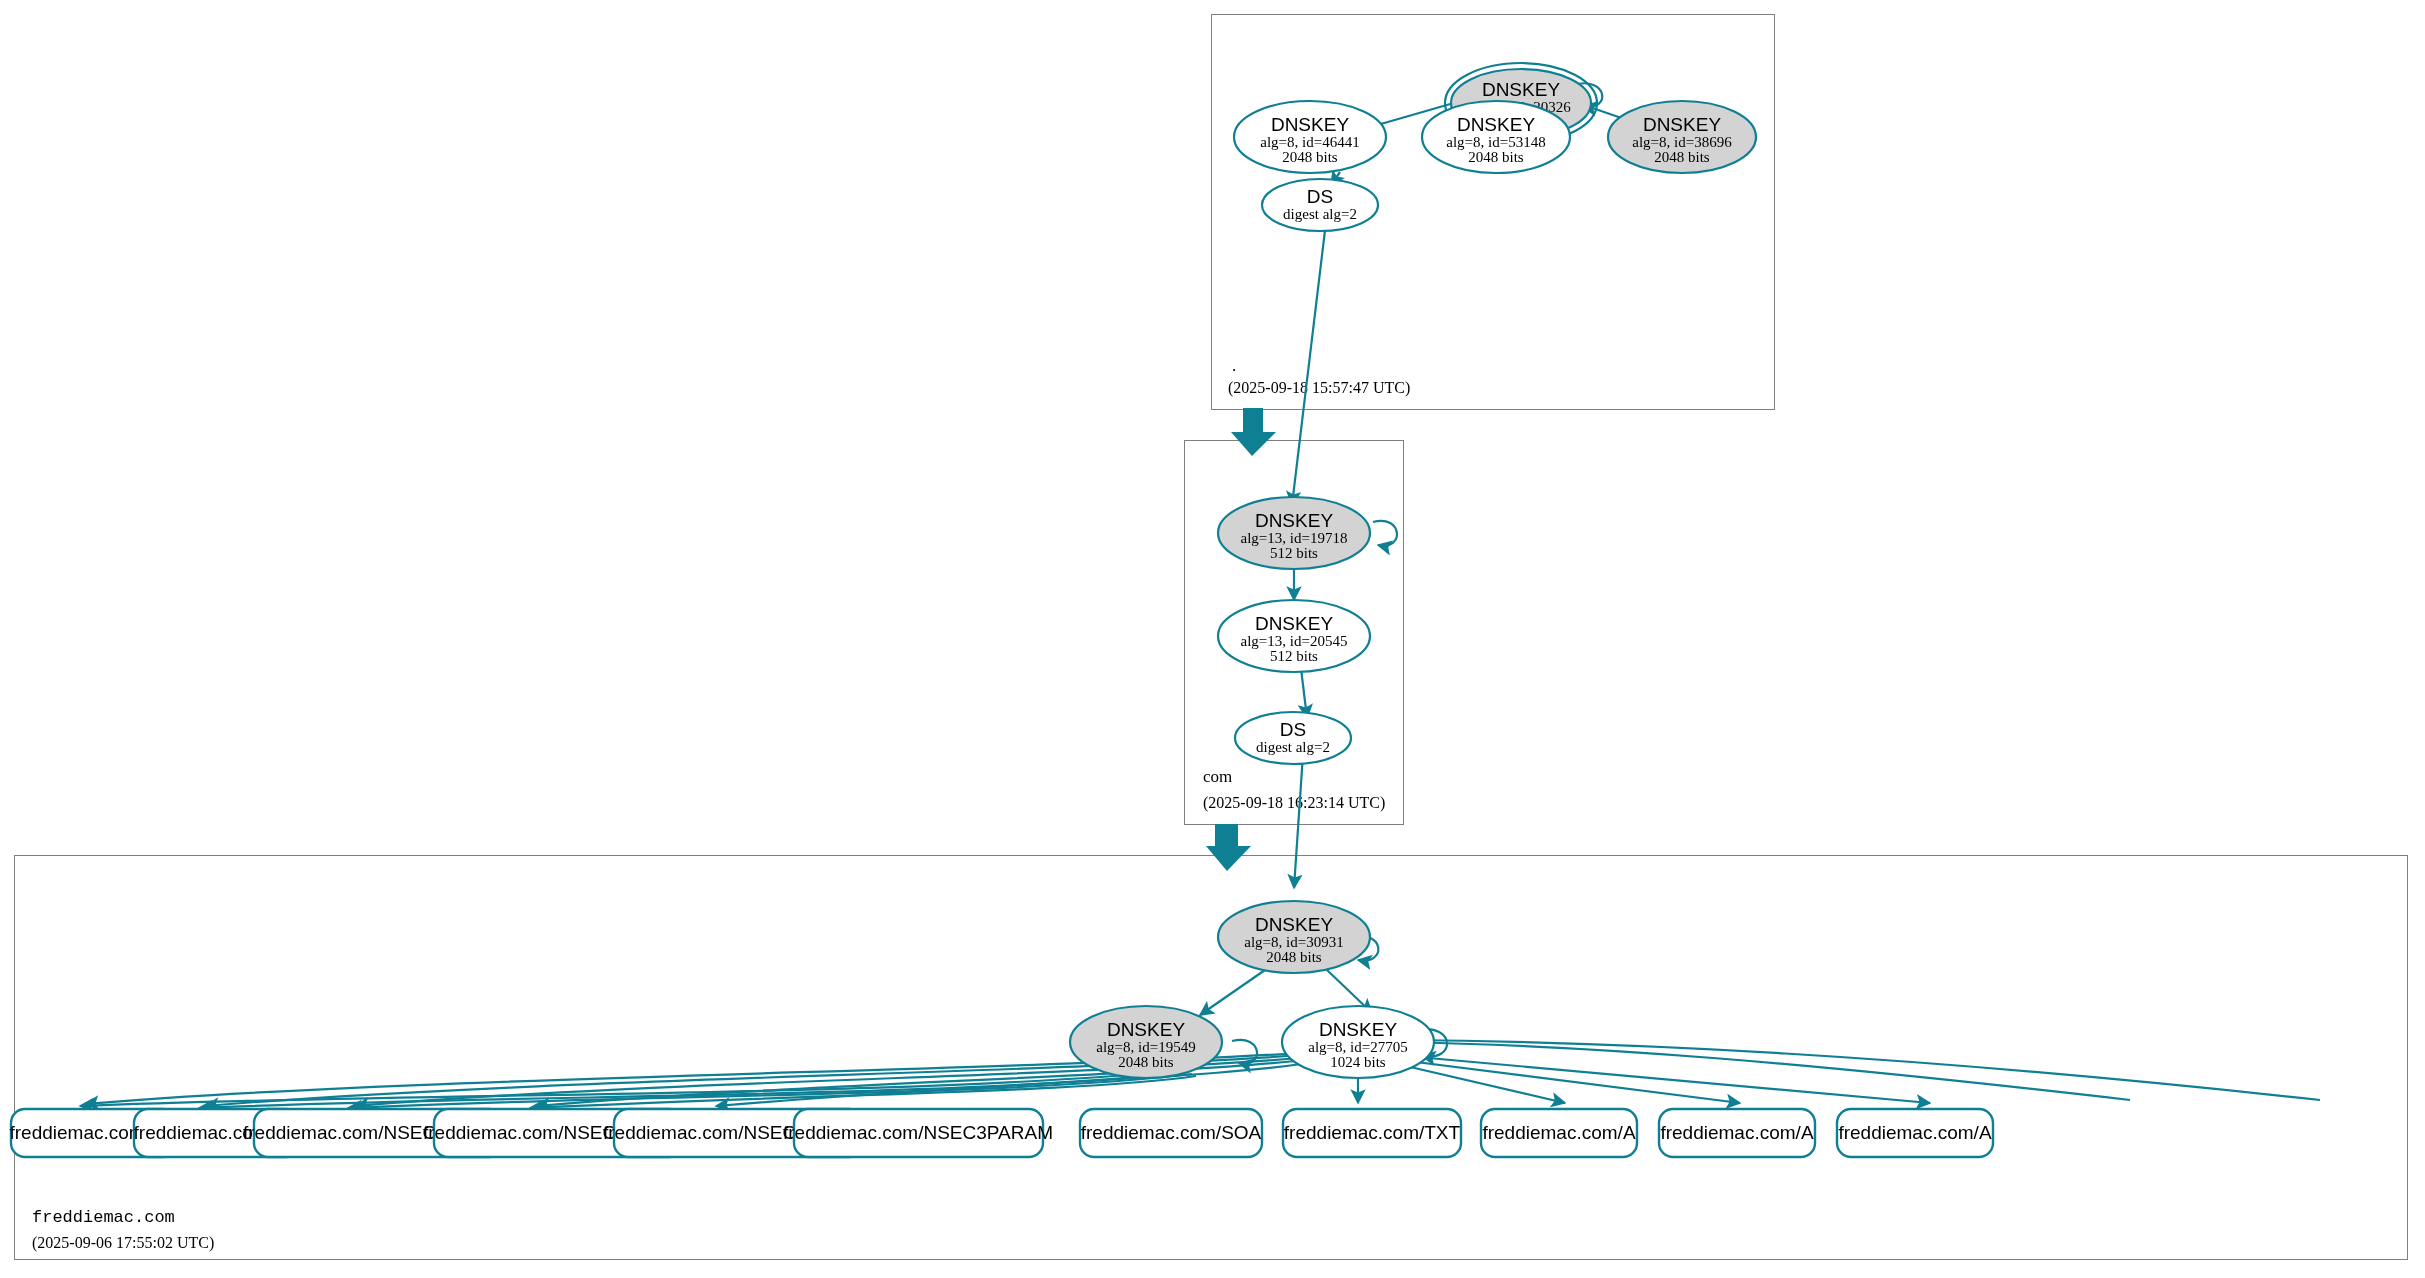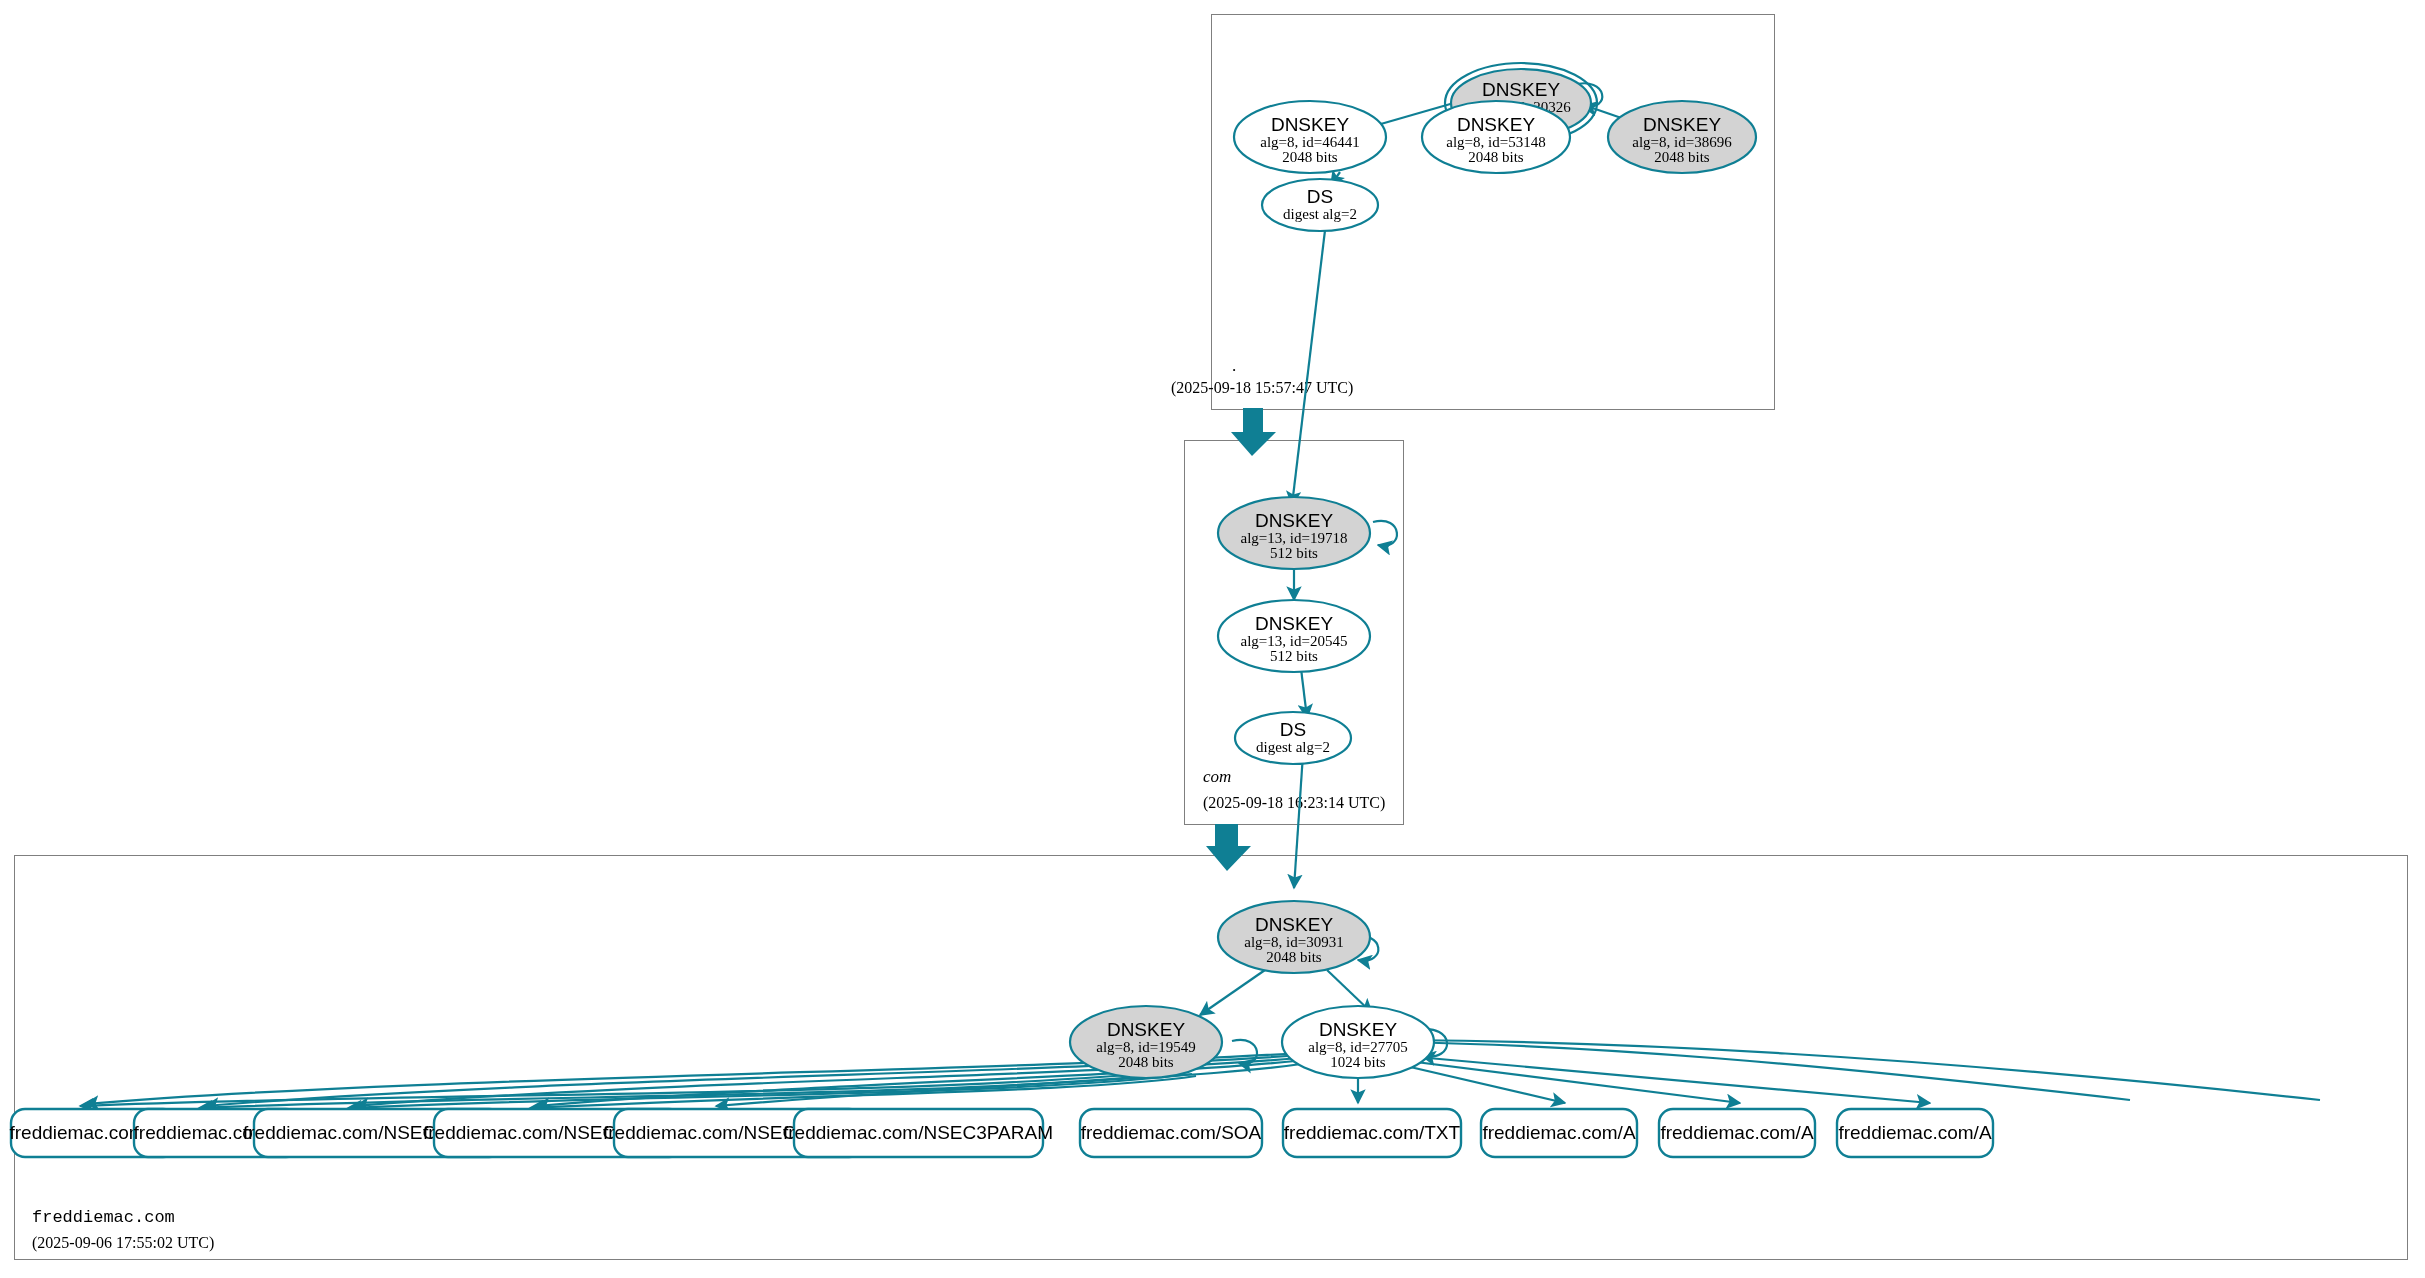--- a/index.html
+++ b/index.html
@@ -73,23 +73,23 @@
 </head>
 <body>
 
 <div id="stage">
 
   <div class="zone-box" style="left:1211px; top:14px; width:564px; height:396px;"></div>
   <div class="zone-box" style="left:1184px; top:440px; width:220px; height:385px;"></div>
   <div class="zone-box" style="left:14px; top:855px; width:2394px; height:405px;"></div>
 
   <div class="zone-label zone-name" style="left:1232px; top:356px;">.</div>
-  <div class="zone-label zone-time" style="left:1171px; top:378px;text-align:right;">(2025-09-18 15:57:47 UTC)</div>
-
-  <div class="zone-label zone-name" style="left:1203px; top:767px;font-style:italic;">com</div>
+  <div class="zone-label zone-time" style="left:1228px; top:378px;text-align:right;">(2025-09-18 15:57:47 UTC)</div>
+
+  <div class="zone-label zone-name" style="left:1203px; top:767px;">com</div>
   <div class="zone-label zone-time" style="left:1203px; top:793px;">(2025-09-18 16:23:14 UTC)</div>
 
   <div class="zone-label zone-name" style="left:32px; top:1208px;font-family:Liberation Mono, monospace;">freddiemac.com</div>
   <div class="zone-label zone-time" style="left:32px; top:1233px;">(2025-09-06 17:55:02 UTC)</div>
 
   <svg class="layer" id="edge-layer" viewBox="0 0 2425 1278">
     <defs>
       <marker id="ar" viewBox="0 0 10 10" refX="9" refY="5" markerWidth="7" markerHeight="7" orient="auto-start-reverse">
         <path d="M0,0 L10,5 L0,10 L2.2,5 z" class="ahead"></path>
       </marker>

